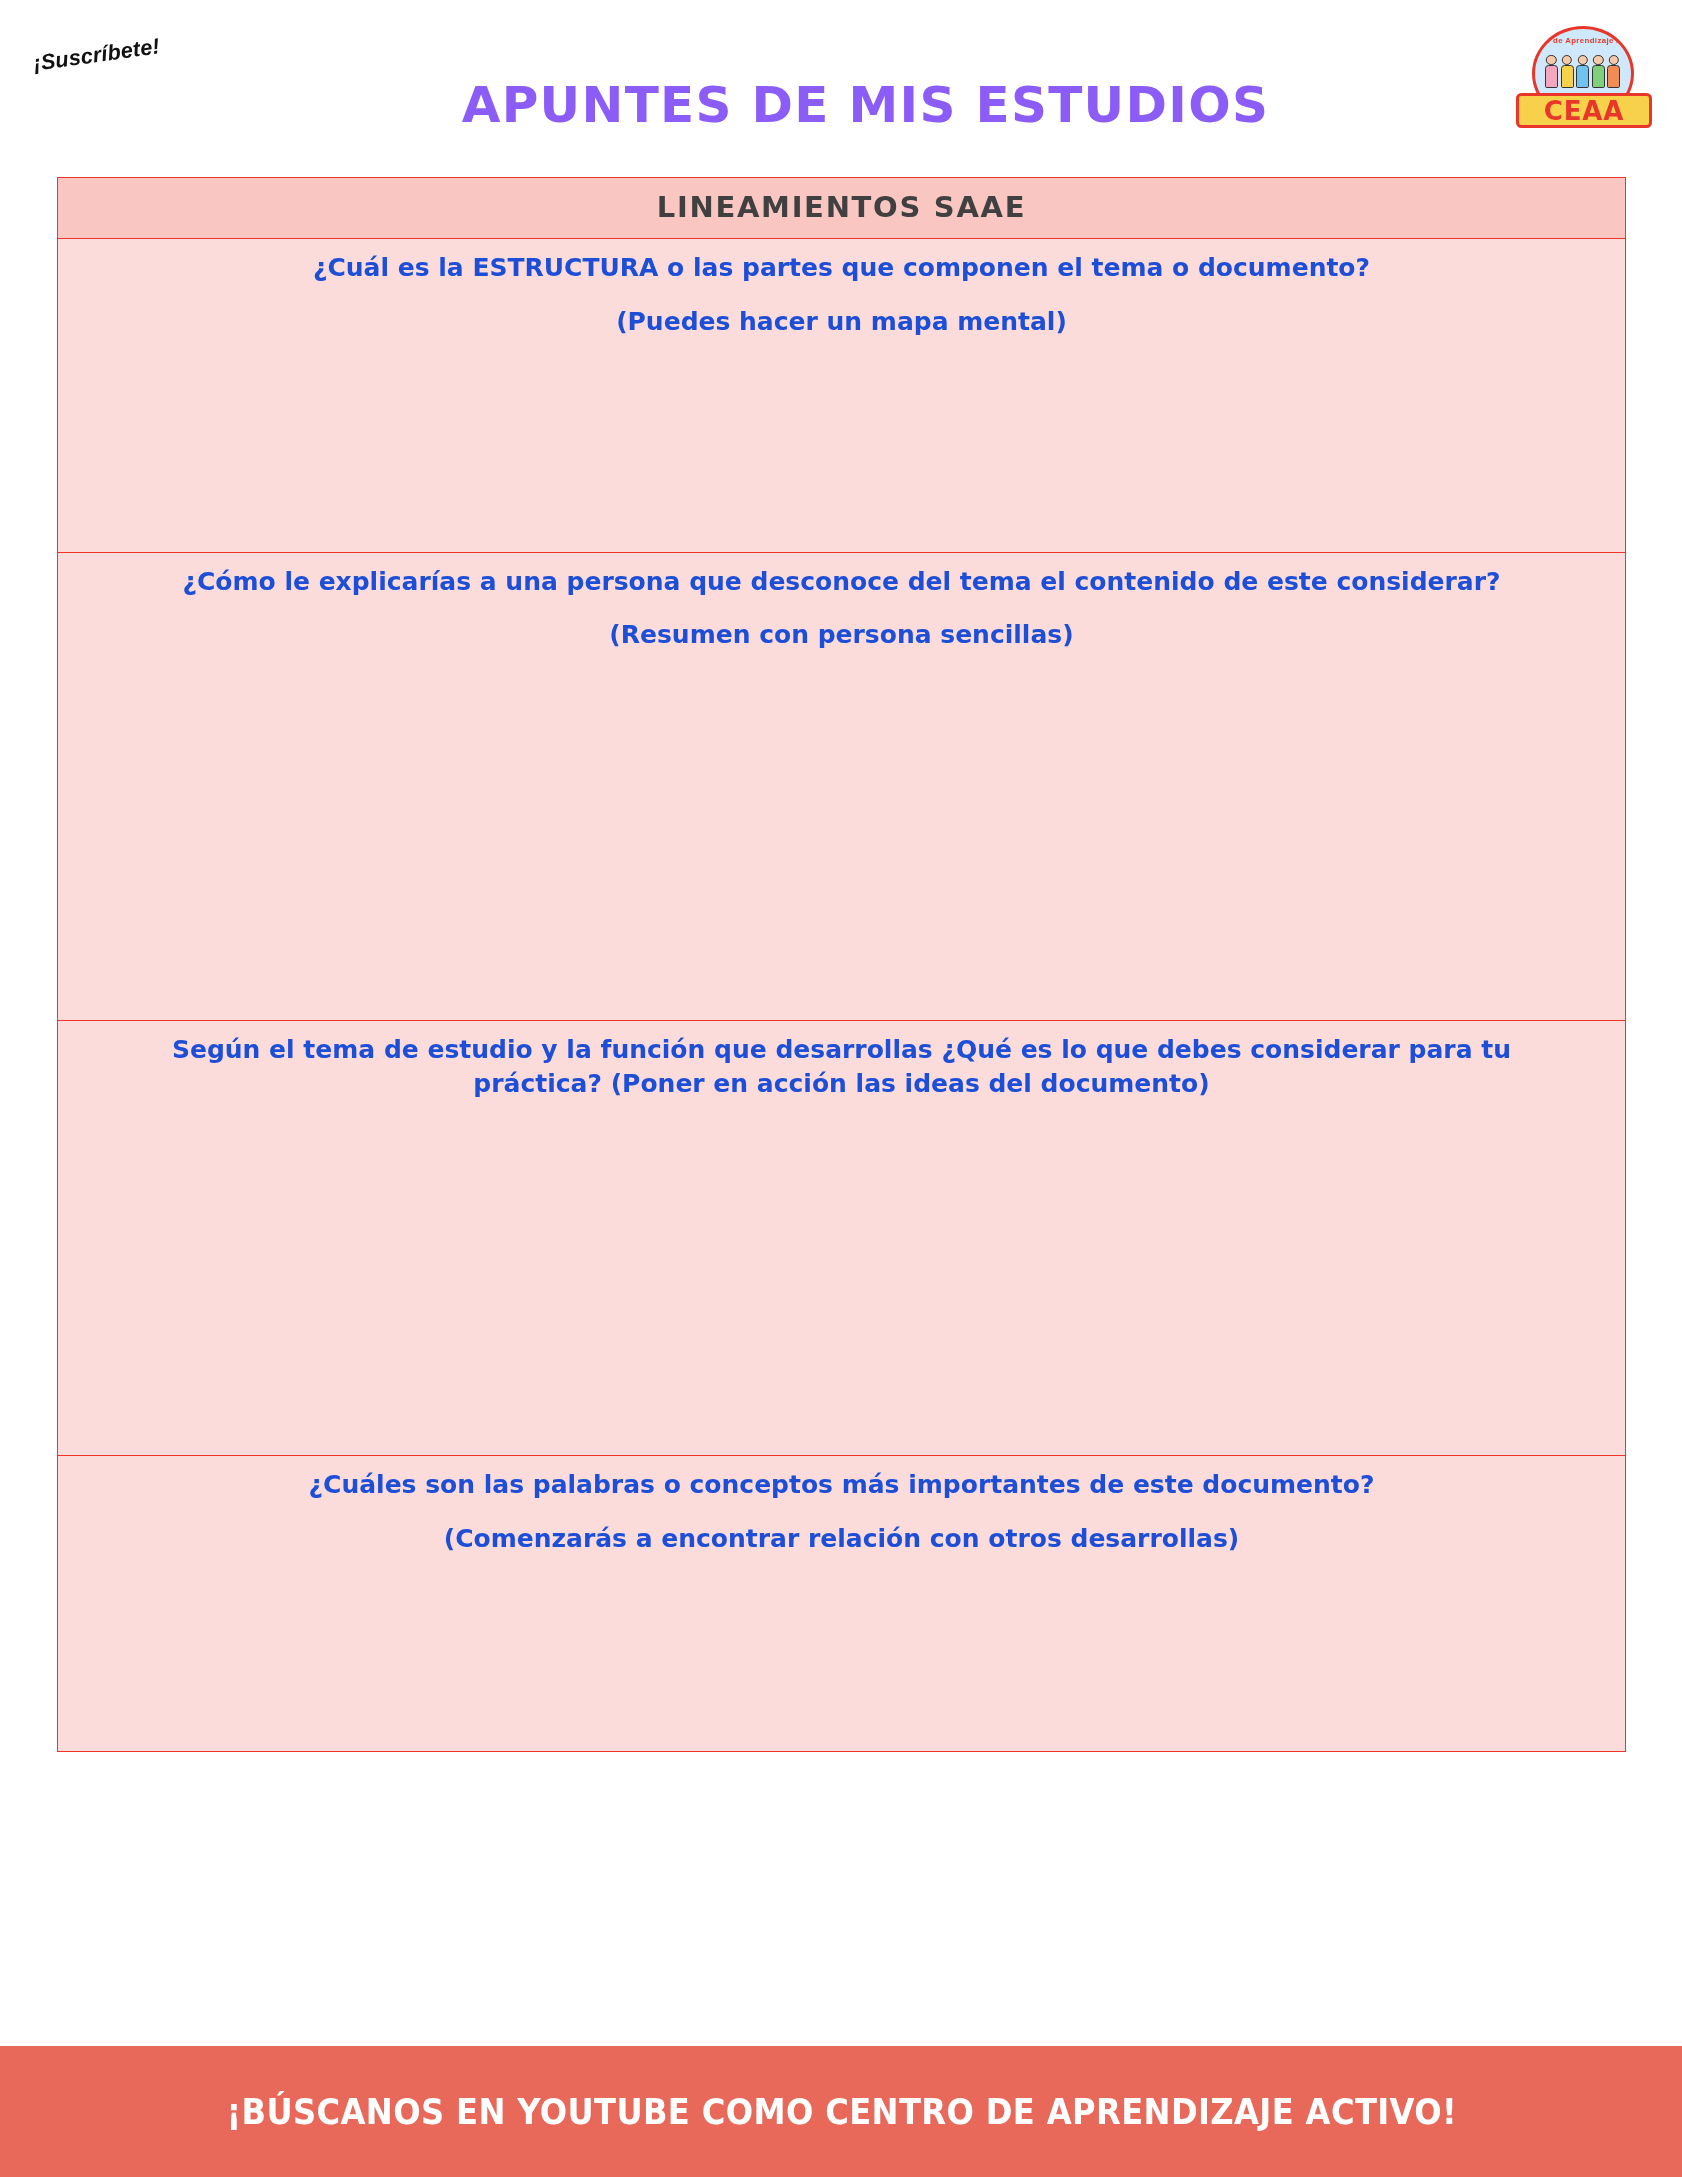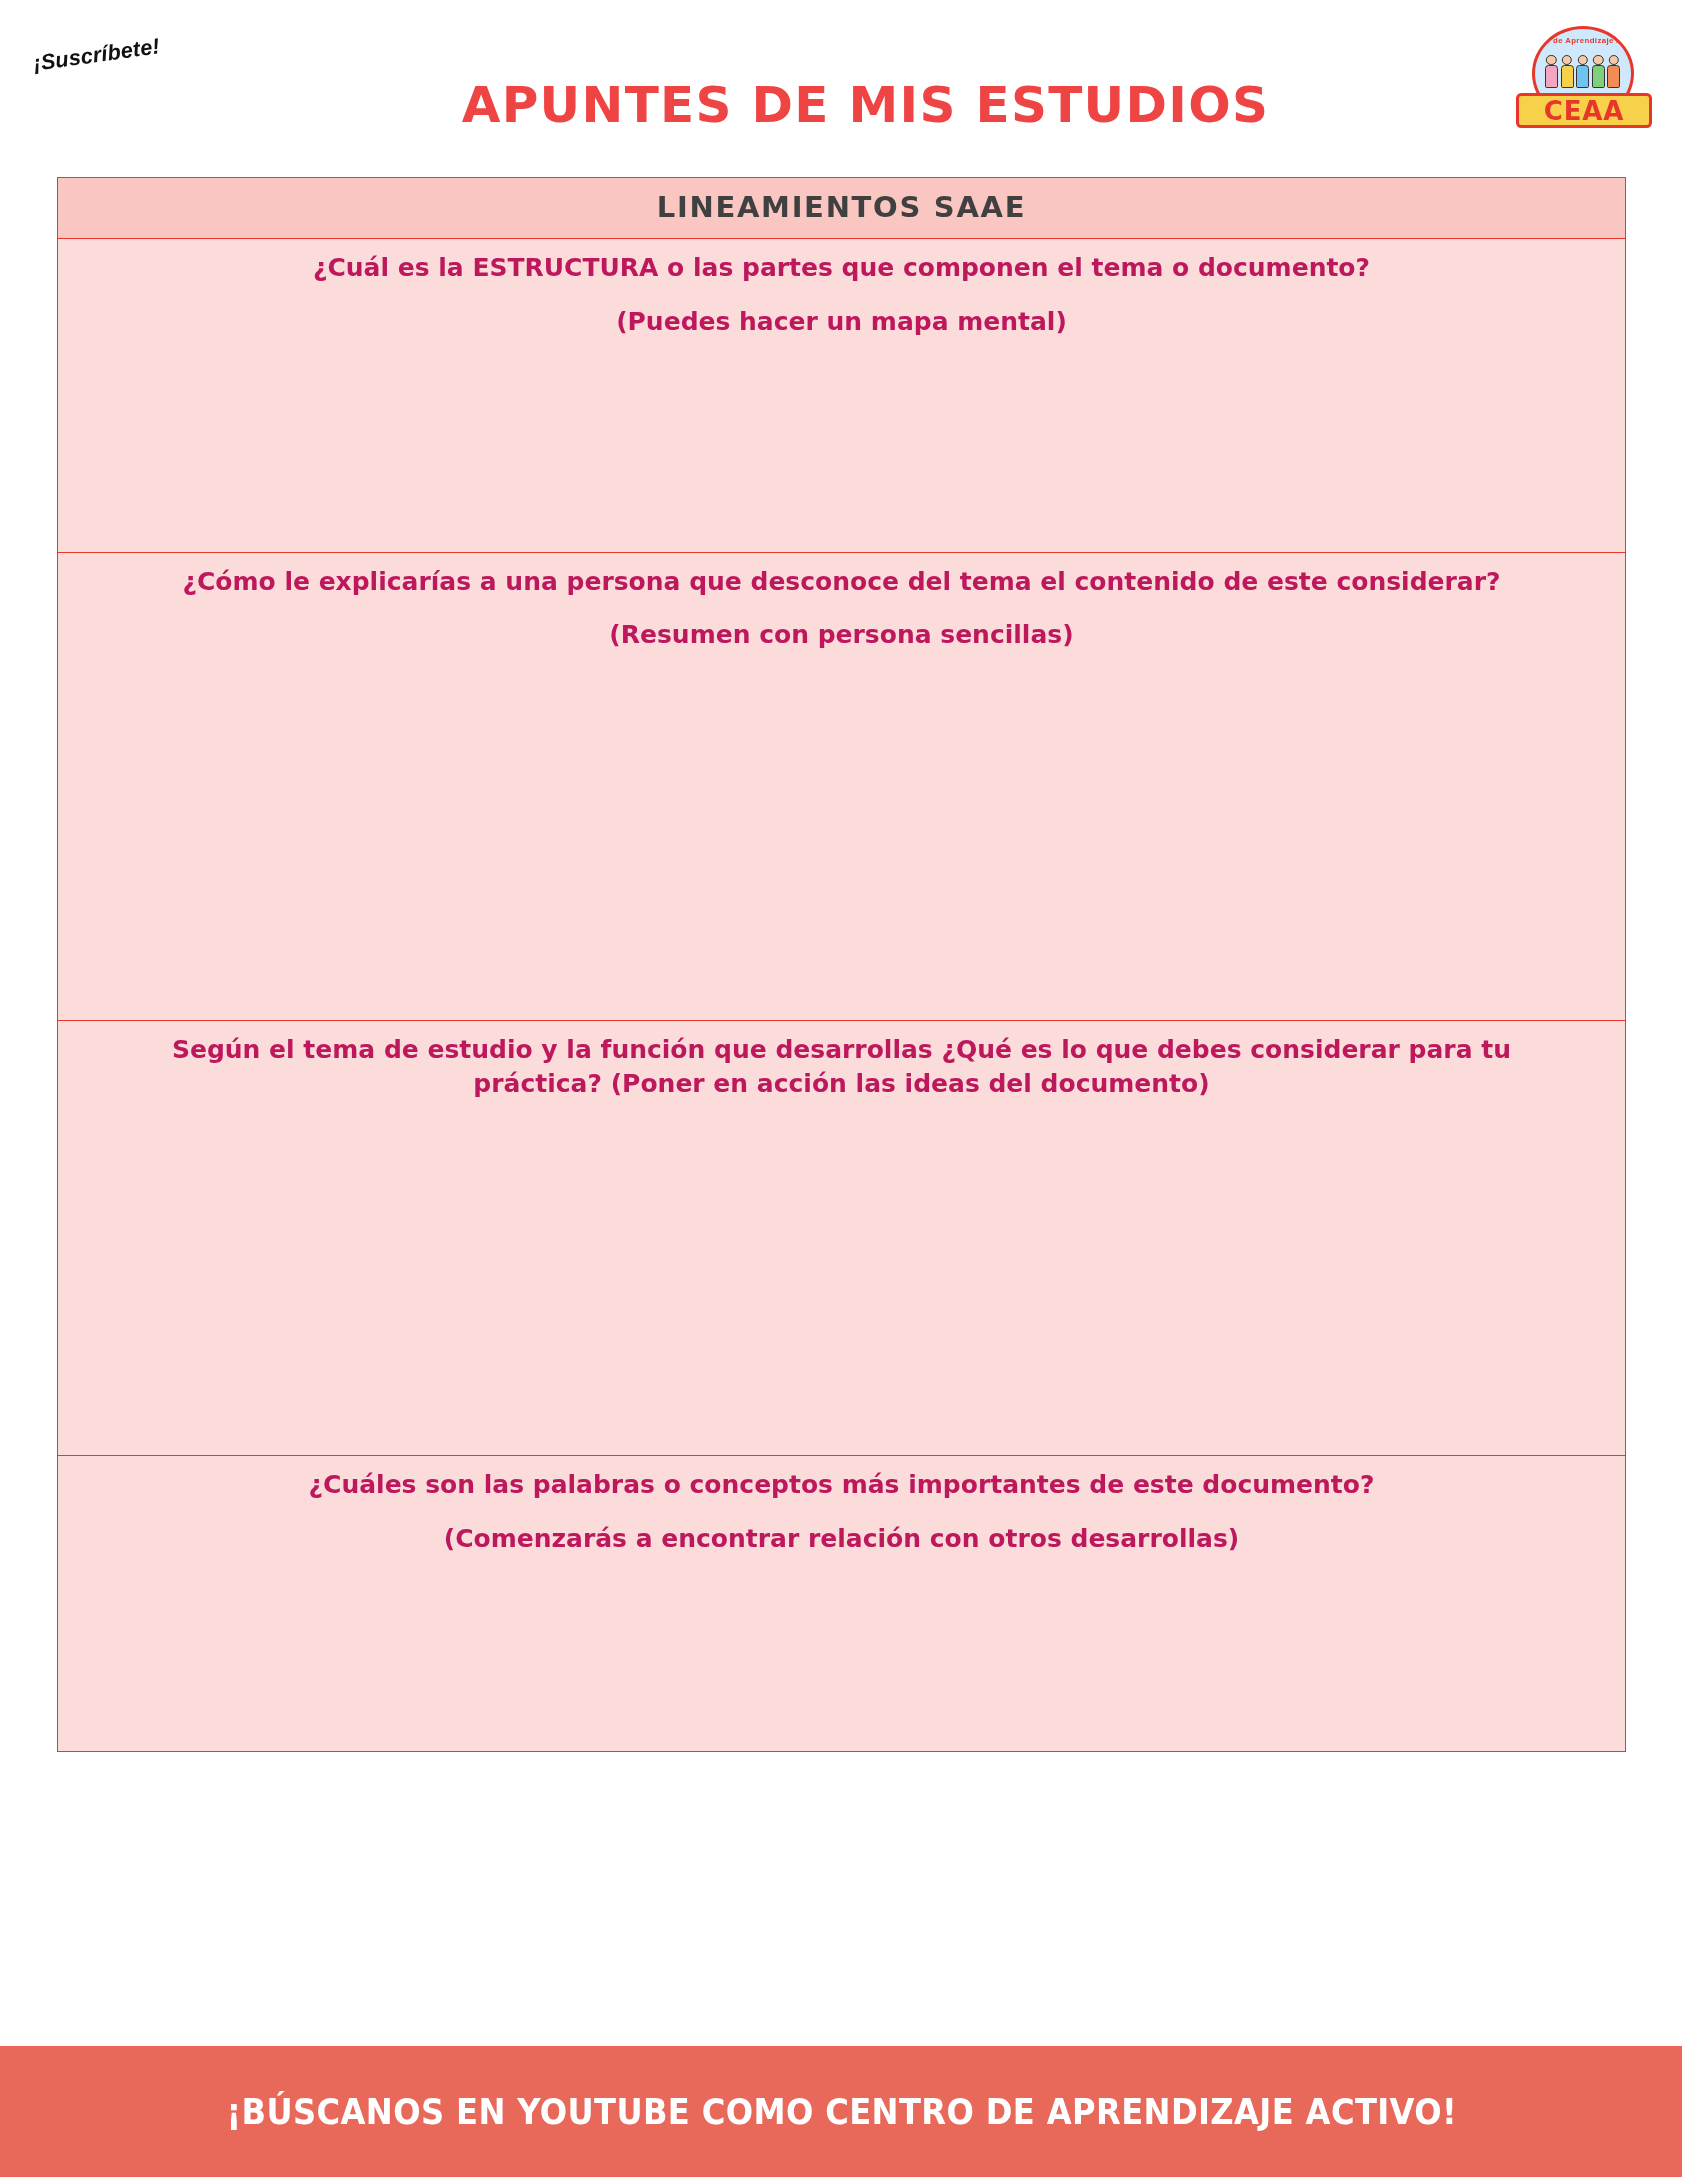--- a/index.html
+++ b/index.html
@@ -36,21 +36,21 @@
   }
   .doc-title {
     position: absolute;
     left: 0;
     right: 0;
     top: 76px;
     text-align: center;
     font-size: 50px;
     font-weight: bold;
     letter-spacing: 1.3px;
-    color: #ef4444;
+    color: #8b5cf6;
     font-family: "DejaVu Sans", sans-serif;
     padding-left: 48px;
   }
 
   
   .logo {
     position: absolute;
     right: 33px;
     top: 26px;
     width: 134px;
@@ -156,21 +156,21 @@
   }
   .qblock {
     border-top: 1.7px solid #e8372a;
     background: #fbdcda;
   }
   .qblock:first-of-type { border-top: none; }
   .qtext {
     text-align: center;
     font-size: 25px;
     font-weight: bold;
-    color: #be185d;
+    color: #1d4ed8;
     line-height: 1.35;
     padding: 12px 48px 5.2px 48px;
     font-family: "DejaVu Sans", sans-serif;
   }
   .qline2 { display: block; margin-top: 20px; }
   .answer-area {
     width: 100%;
   }
 
   

